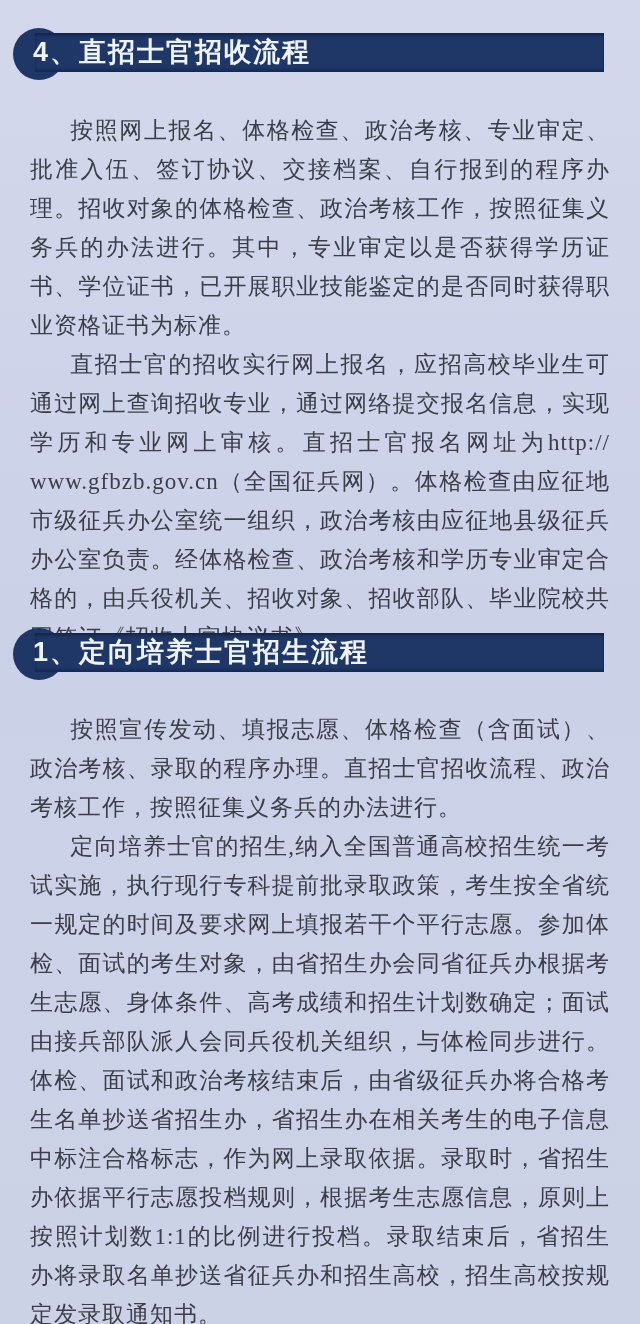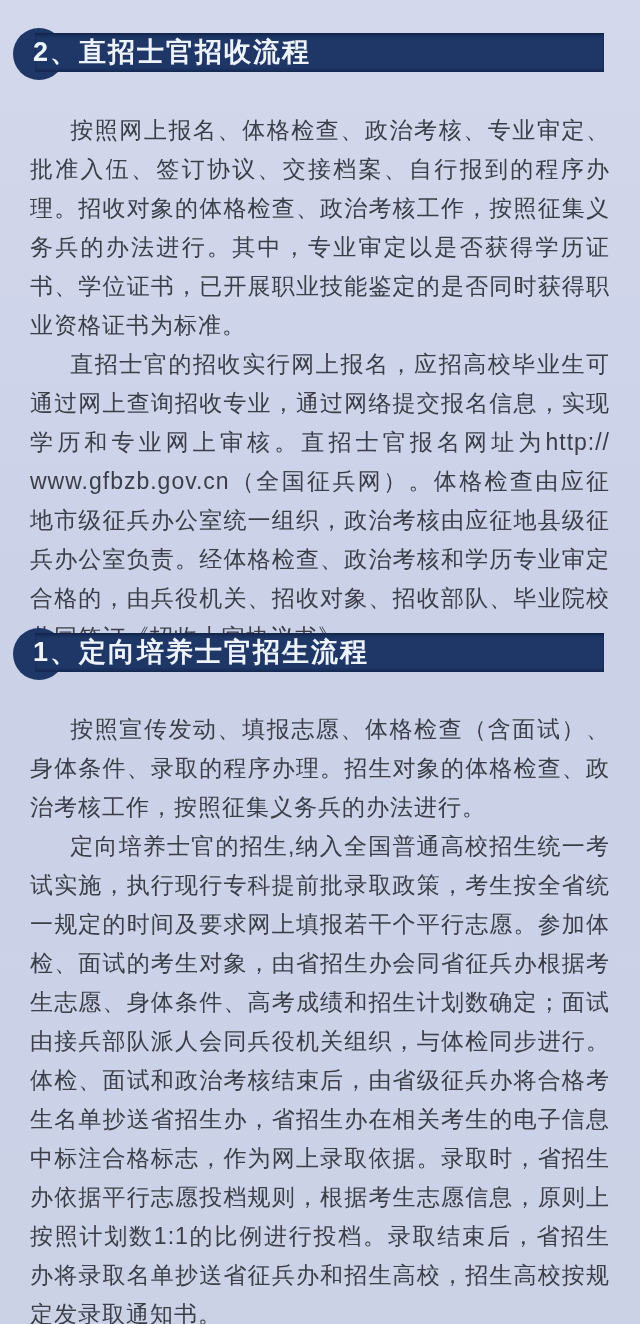--- a/index.html
+++ b/index.html
@@ -59,42 +59,43 @@
     width: 580px;
     font-size: 23px;
     line-height: 39px;
     letter-spacing: 1px;
     text-align: justify;
     color: var(--body-text, #3b3e48);
   }
   .text-block p {
     margin: 0;
     text-indent: 1.75em;
+    font-family: Liberation Serif, serif;
   }
 </style>
 </head>
 <body>
 
 <div class="page">
 
   <div class="banner" style="top:28px">
     <span class="circle"></span>
     <span class="bar"></span>
-    <h2 class="title">2、直招士官招收流程</h2>
+    <h2 class="title">4、直招士官招收流程</h2>
   </div>
 
   <div class="text-block" style="top:111px">
     <p>按照网上报名、体格检查、政治考核、专业审定、批准入伍、签订协议、交接档案、自行报到的程序办理。招收对象的体格检查、政治考核工作，按照征集义务兵的办法进行。其中，专业审定以是否获得学历证书、学位证书，已开展职业技能鉴定的是否同时获得职业资格证书为标准。</p>
     <p>直招士官的招收实行网上报名，应招高校毕业生可通过网上查询招收专业，通过网络提交报名信息，实现学历和专业网上审核。直招士官报名网址为http:// www.gfbzb.gov.cn（全国征兵网）。体格检查由应征地市级征兵办公室统一组织，政治考核由应征地县级征兵办公室负责。经体格检查、政治考核和学历专业审定合格的，由兵役机关、招收对象、招收部队、毕业院校共同签订《招收士官协议书》。</p>
   </div>
 
   <div class="banner" style="top:628px">
     <span class="circle"></span>
     <span class="bar"></span>
     <h2 class="title">1、定向培养士官招生流程</h2>
   </div>
 
   <div class="text-block" style="top:710px">
-    <p>按照宣传发动、填报志愿、体格检查（含面试）、身体条件、录取的程序办理。招生对象的体格检查、政治考核工作，按照征集义务兵的办法进行。</p>
+    <p>按照宣传发动、填报志愿、体格检查（含面试）、政治考核、录取的程序办理。直招士官招收流程、政治考核工作，按照征集义务兵的办法进行。</p>
     <p>定向培养士官的招生,纳入全国普通高校招生统一考试实施，执行现行专科提前批录取政策，考生按全省统一规定的时间及要求网上填报若干个平行志愿。参加体检、面试的考生对象，由省招生办会同省征兵办根据考生志愿、身体条件、高考成绩和招生计划数确定；面试由接兵部队派人会同兵役机关组织，与体检同步进行。体检、面试和政治考核结束后，由省级征兵办将合格考生名单抄送省招生办，省招生办在相关考生的电子信息中标注合格标志，作为网上录取依据。录取时，省招生办依据平行志愿投档规则，根据考生志愿信息，原则上按照计划数1:1的比例进行投档。录取结束后，省招生办将录取名单抄送省征兵办和招生高校，招生高校按规定发录取通知书。</p>
   </div>
 
 </div>
 
 </body></html>

